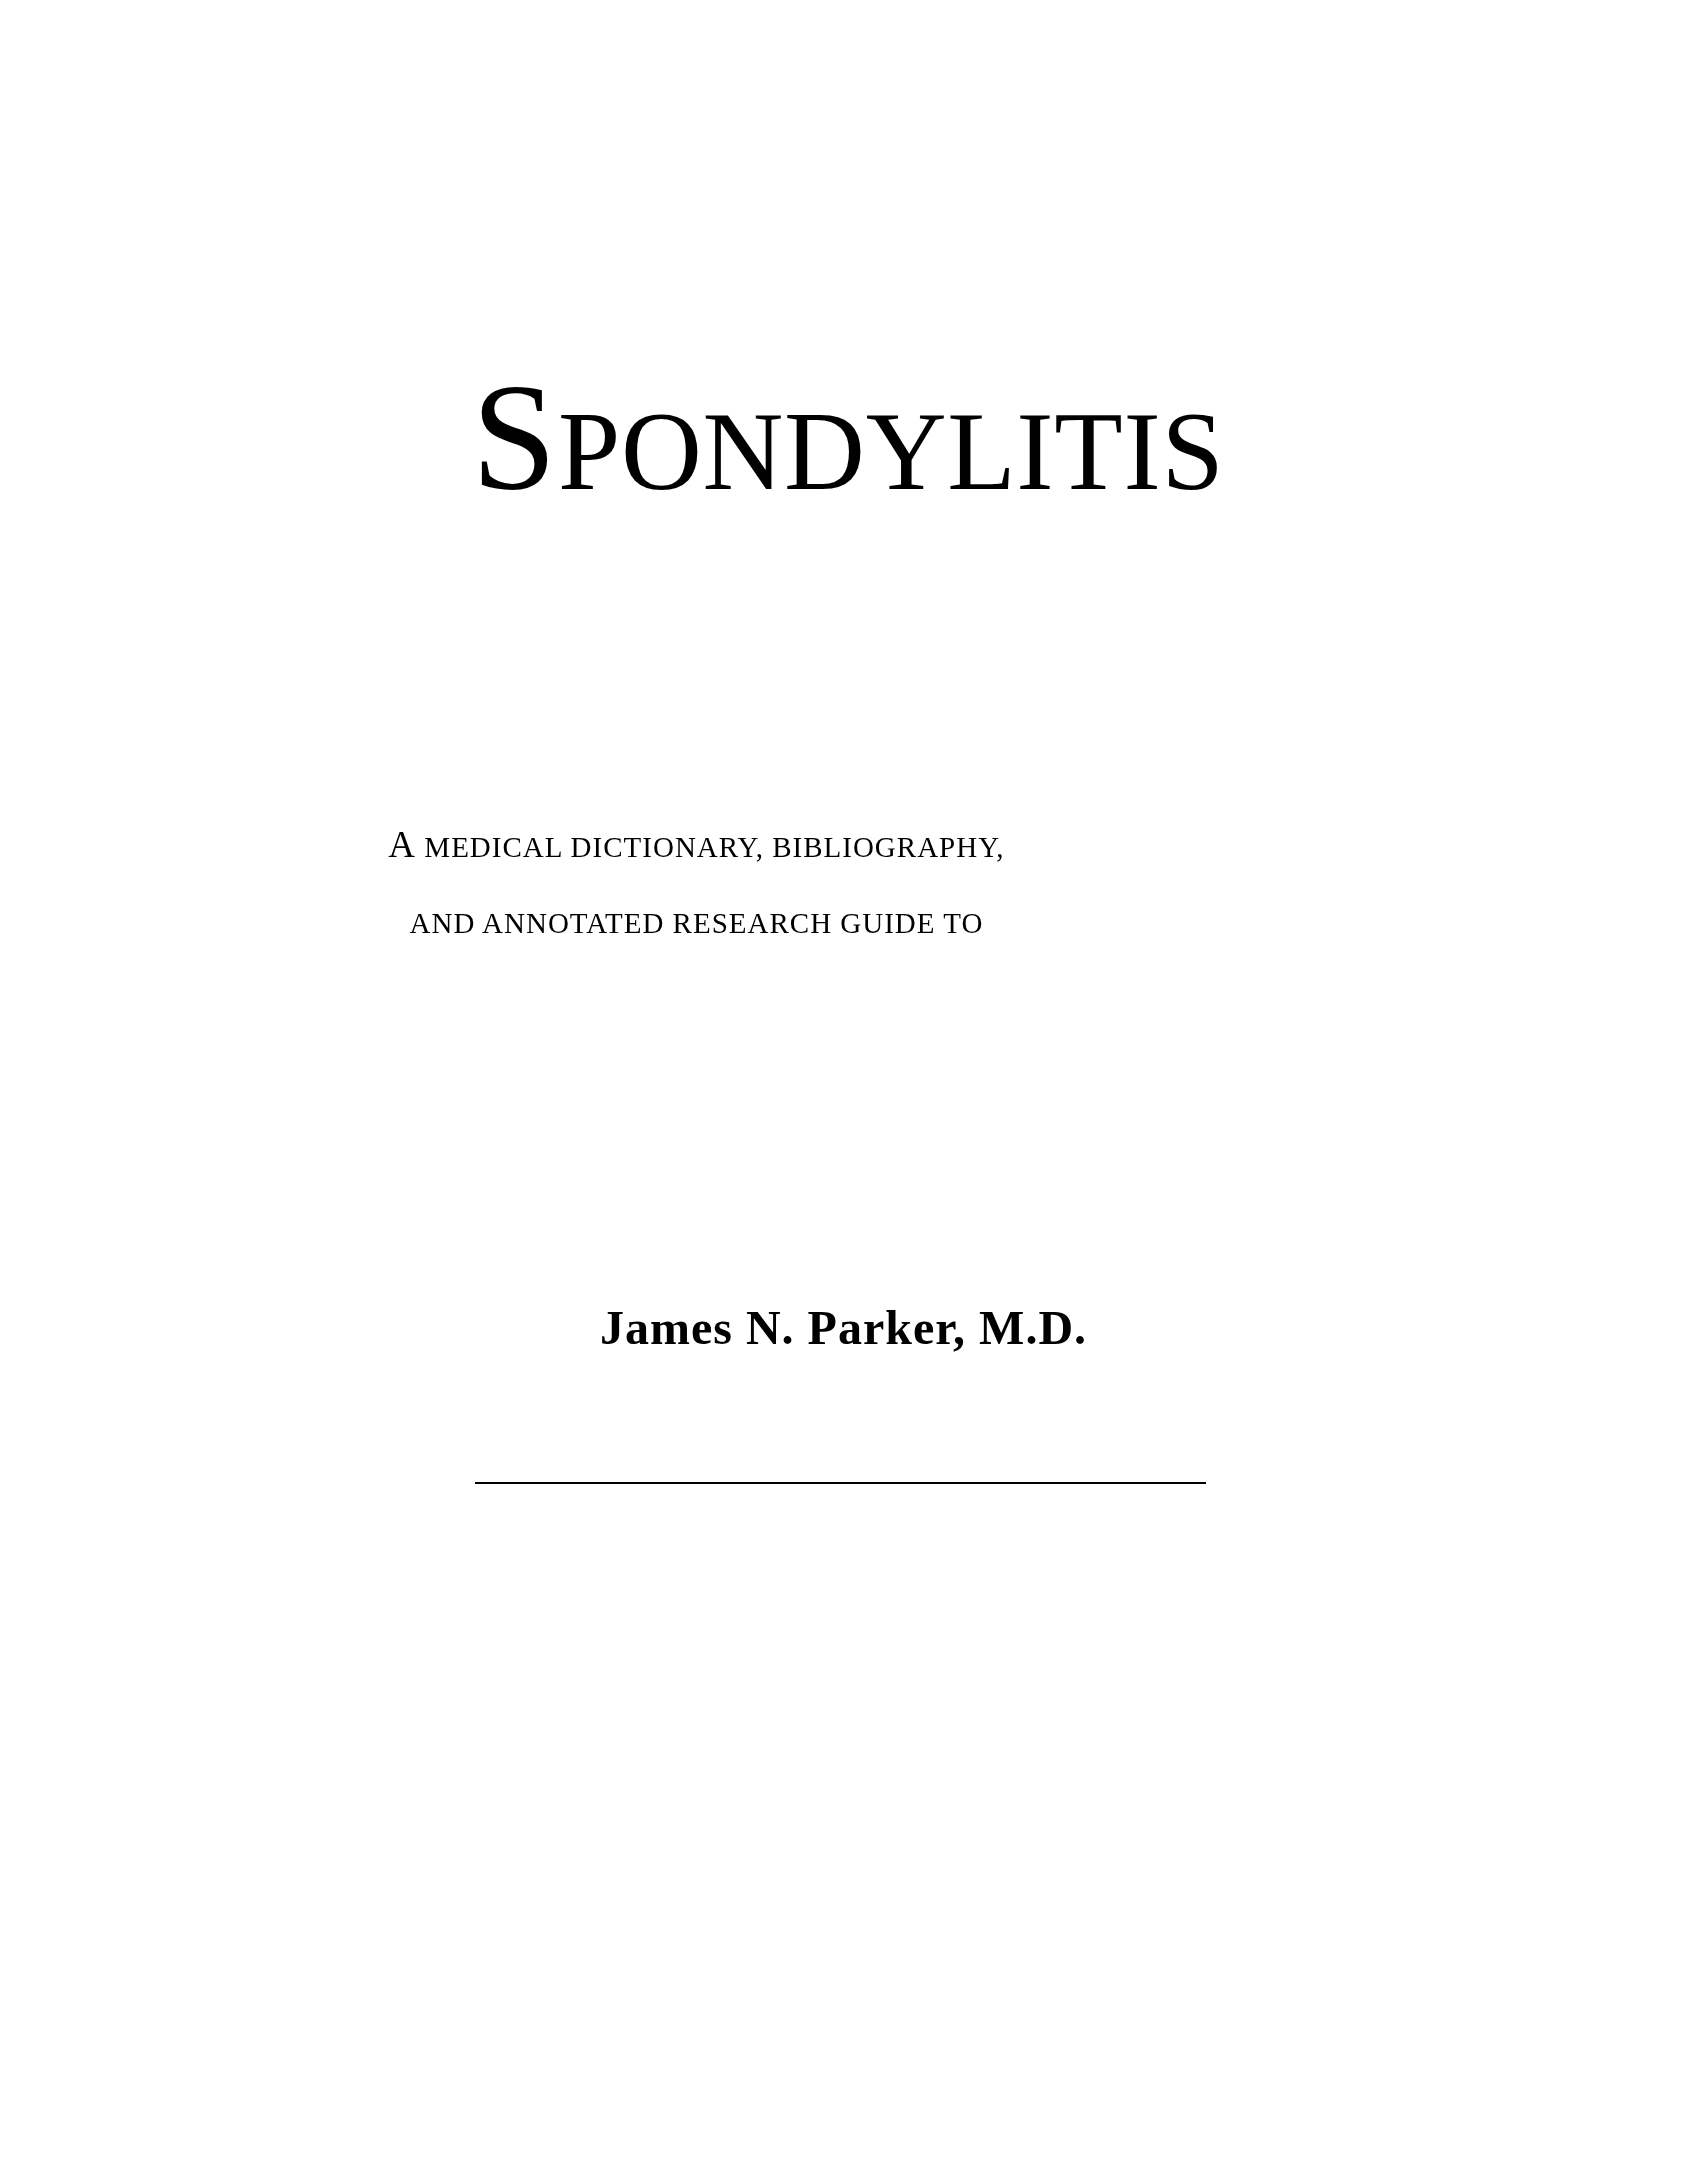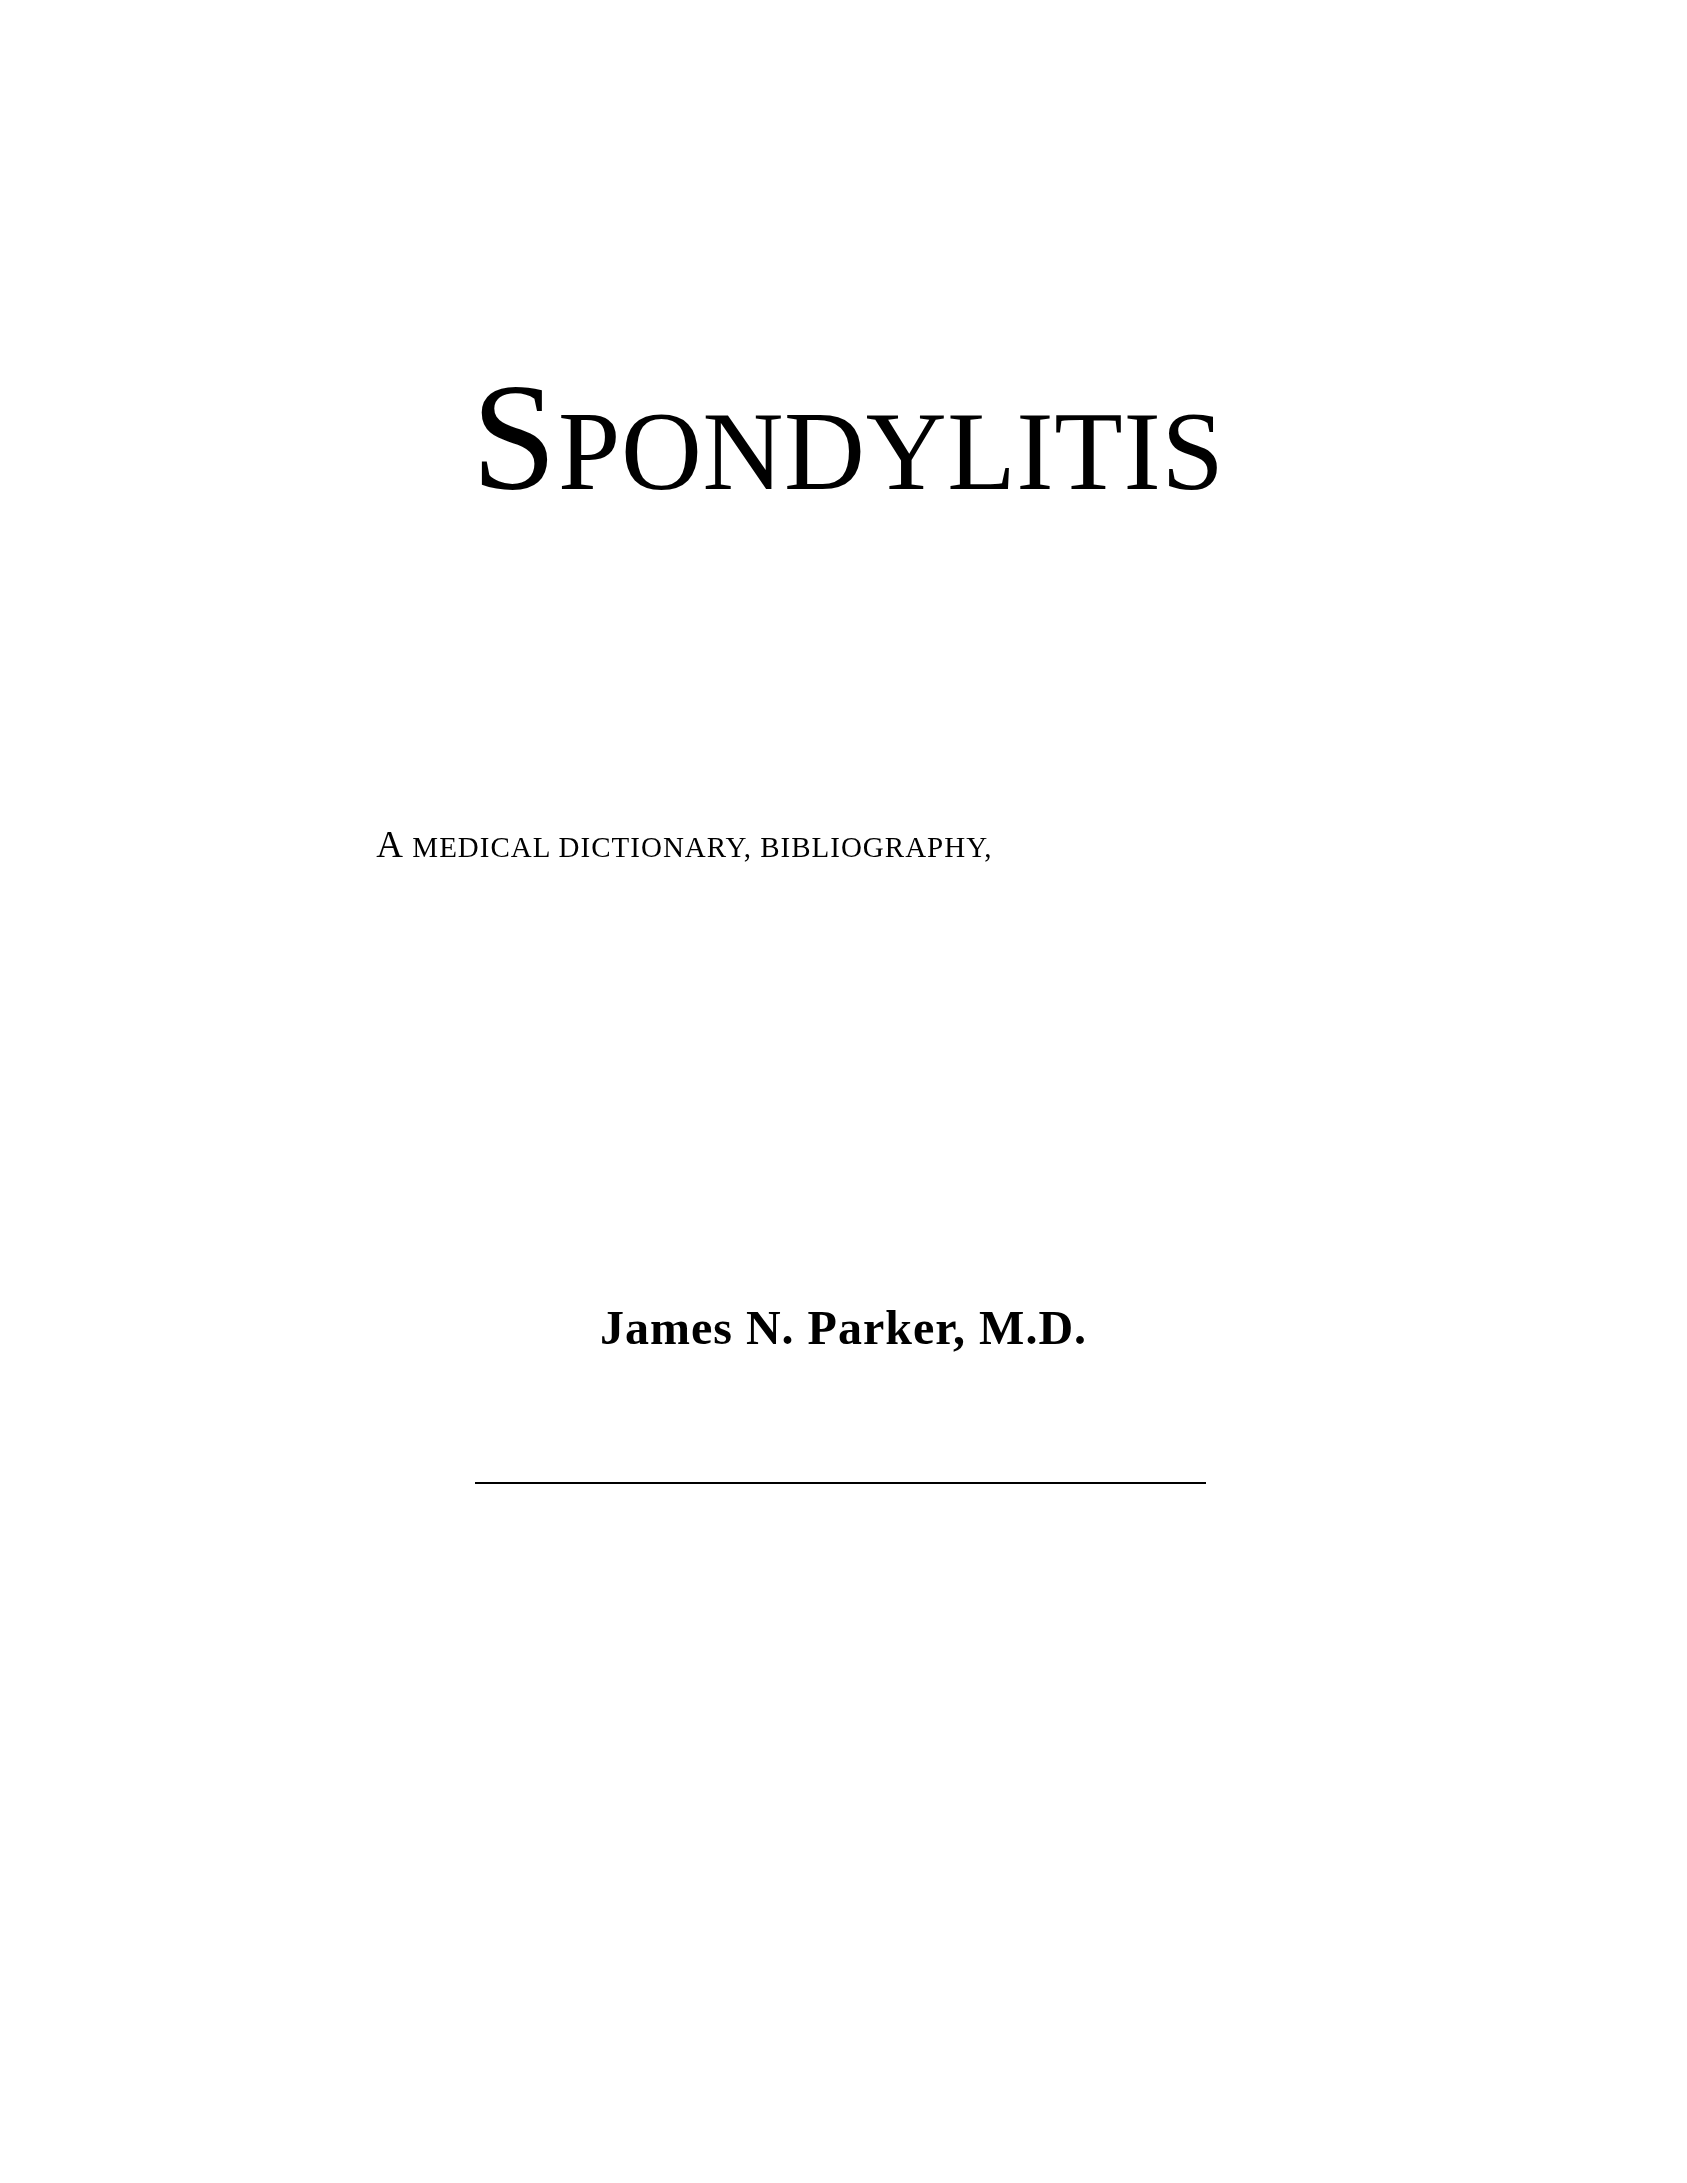--- a/index.html
+++ b/index.html
@@ -45,21 +45,21 @@
   .title .rest {
     font-size: 112px;
     text-transform: uppercase;
     letter-spacing: 0.7px;
   }
 
   
   .subtitle-block {
     position: absolute;
     top: 808px;
-    left: 0;
+    left: 12px;
     width: 1369px;
     text-align: center;
   }
   .subtitle-line {
     font-size: 37px;
     line-height: 74px;
     letter-spacing: 1px;
     white-space: nowrap;
   }
   .subtitle-line .sc-cap {
@@ -110,20 +110,21 @@
 <body>
 
 <div class="page">
 
   <div class="title-block">
     <div class="title"><span class="cap1">S</span><span class="rest">pondylitis</span></div>
   </div>
 
   <div class="subtitle-block">
     <div class="subtitle-line"><span class="sc-cap">A</span><span class="sc-small"> Medical Dictionary, Bibliography,</span></div>
+    <div class="subtitle-line"><span class="sc-small">and</span><span class="sc-small"> Annotated Research Guide to</span></div>
   </div>
 
   <div class="emblem-row">
     
     
     
   </div>
 
   <div class="authors-block">
     <div class="author-line">James N. Parker, M.D.</div>

